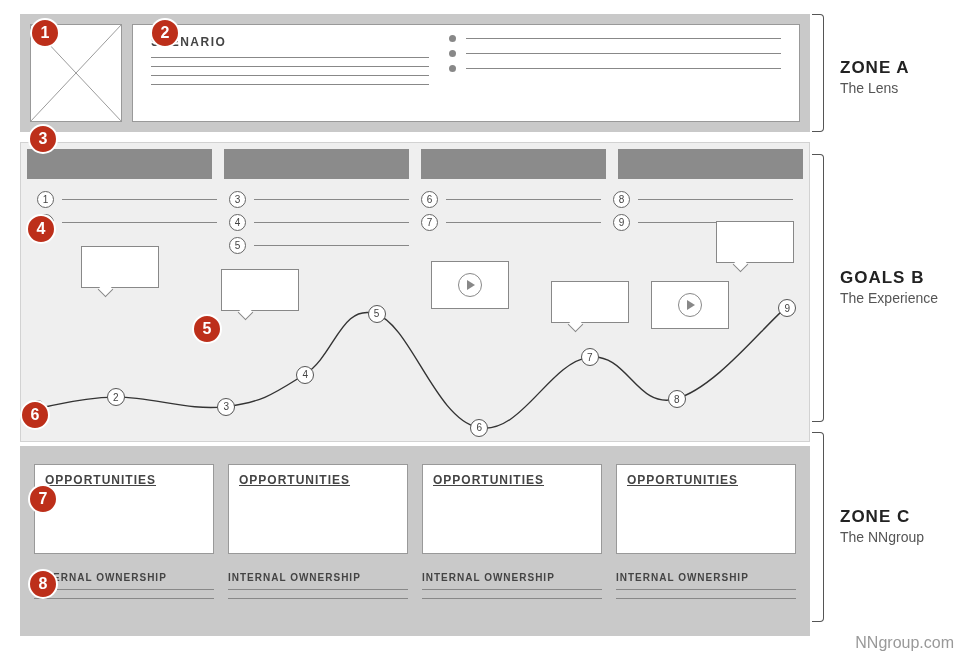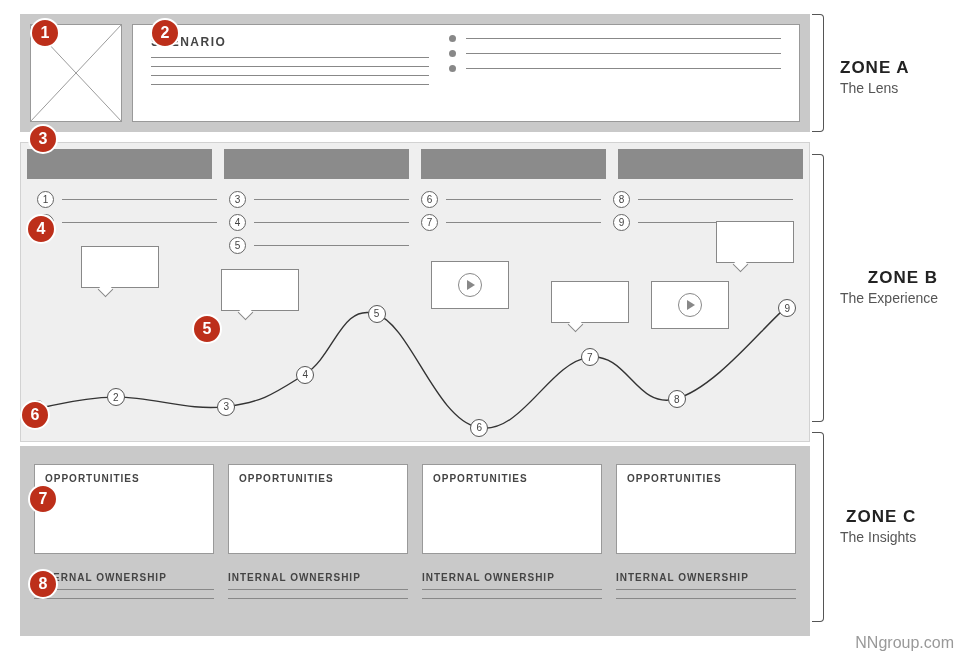--- a/index.html
+++ b/index.html
@@ -195,44 +195,45 @@
     gap: 14px;
   }
   .zc-col { flex: 1; display: flex; flex-direction: column; }
   .opp-box {
     background: #fff;
     border: 1px solid #999;
     height: 90px;
     padding: 8px 10px;
   }
   .opp-title {
-    font-size: 10px;
+    font-size: 12px;
     letter-spacing: 1px;
     color: #444;
     font-weight: 600;
+    text-decoration: underline;
   }
   .ownership { margin-top: 18px; }
   .own-title {
     font-size: 10px;
     letter-spacing: 1px;
     color: #444;
     font-weight: 600;
     margin-bottom: 6px;
   }
 
   
   .zone-labels {
     position: absolute;
     left: 812px;
     top: 14px;
     width: 155px;
     height: 622px;
   }
   .z-label { position: absolute; }
-  .z-title { font-size: 17px; font-weight: 800; letter-spacing: 1px; color: #222; text-align: right; }
+  .z-title { font-size: 17px; font-weight: 800; letter-spacing: 1px; color: #222; text-align: left; }
   .z-sub { font-size: 14px; color: #555; margin-top: 2px; }
   .bracket {
     position: absolute;
     border-right: 1px solid #555;
     border-top: 1px solid #555;
     border-bottom: 1px solid #555;
     width: 12px;
     border-top-right-radius: 4px;
     border-bottom-right-radius: 4px;
   }
@@ -435,24 +436,24 @@
 
 <div class="zone-labels">
   <div class="bracket" style="top:0; height:118px; left:0;"></div>
   <div class="z-label" style="top:44px; left:28px;">
     <div class="z-title">ZONE A</div>
     <div class="z-sub">The Lens</div>
   </div>
 
   <div class="bracket" style="top:140px; height:268px; left:0;"></div>
   <div class="z-label" style="top:254px; left:28px;">
-    <div class="z-title">ZONE B</div>
+    <div class="z-title">GOALS B</div>
     <div class="z-sub">The Experience</div>
   </div>
 
   <div class="bracket" style="top:418px; height:190px; left:0;"></div>
   <div class="z-label" style="top:493px; left:28px;">
     <div class="z-title">ZONE C</div>
-    <div class="z-sub">The Insights</div>
+    <div class="z-sub">The NNgroup</div>
   </div>
 </div>
 
 <div class="credit">NNgroup.com</div>
 
 </body></html>

